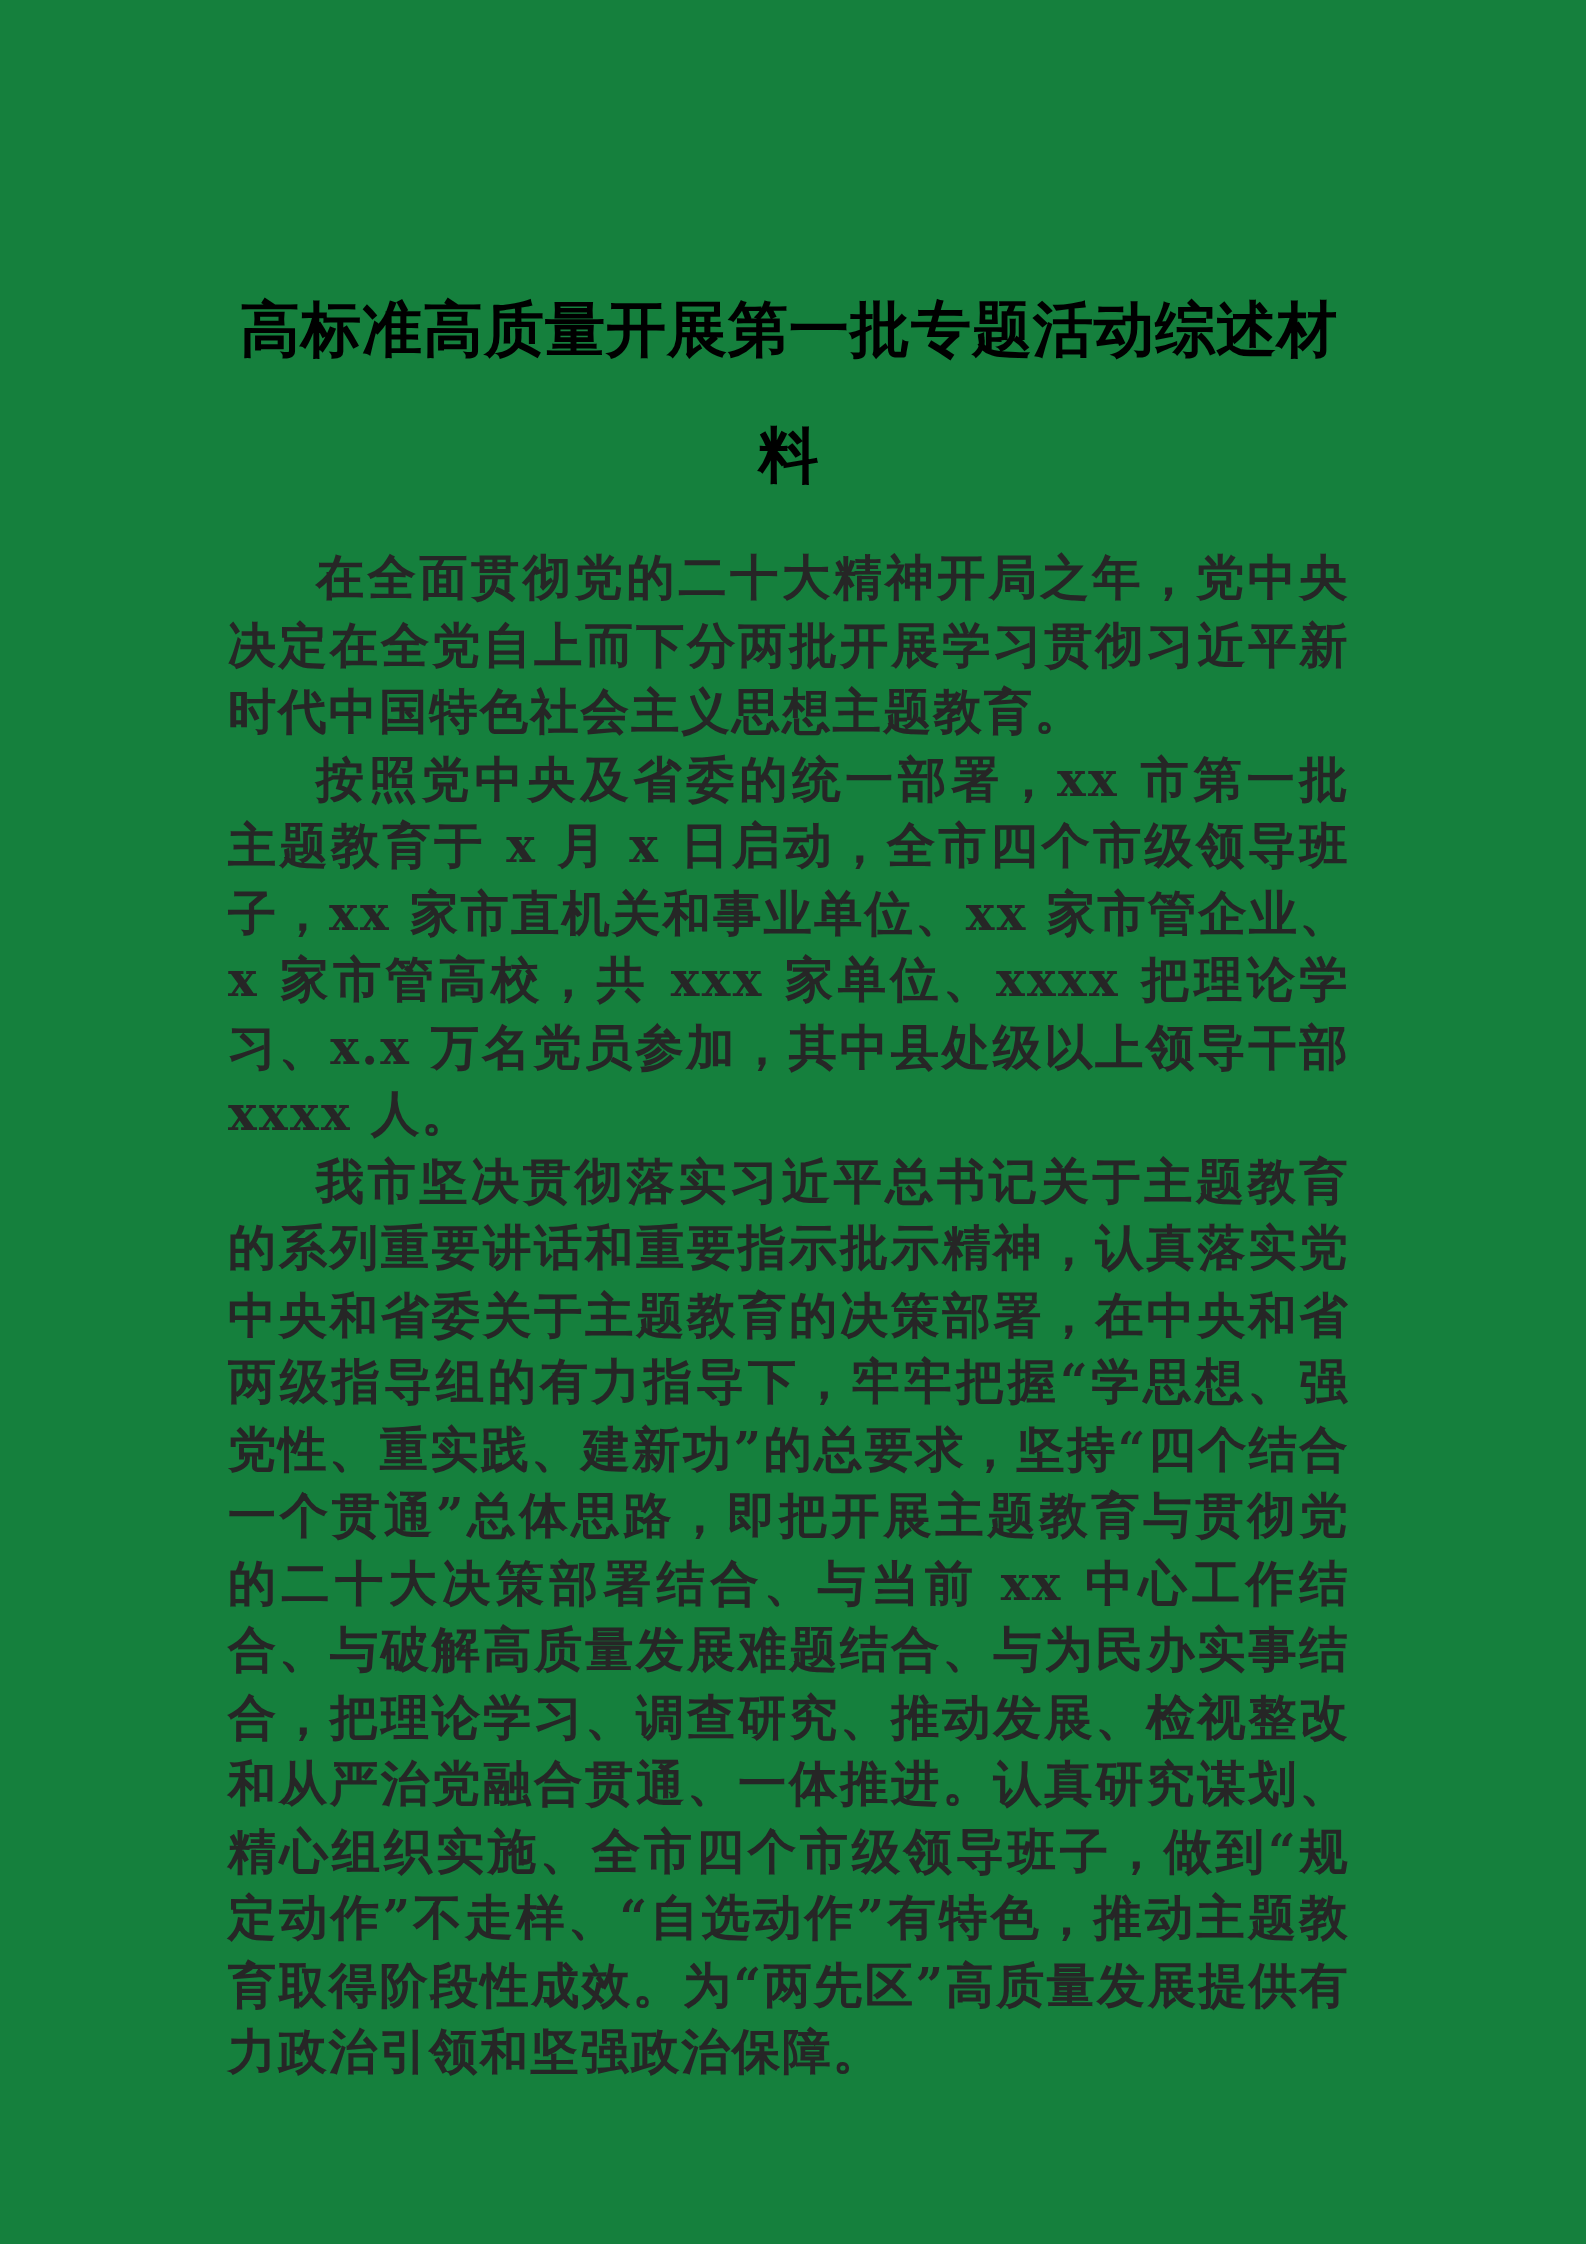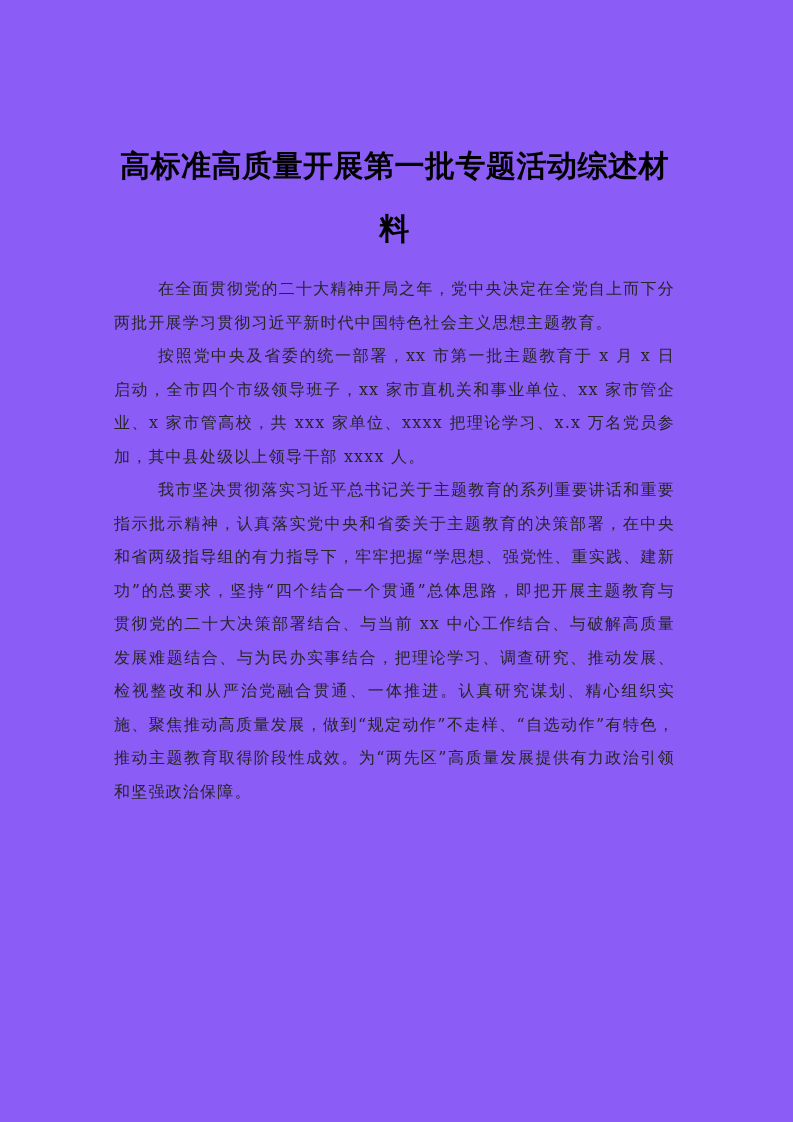--- a/index.html
+++ b/index.html
@@ -5,52 +5,53 @@
   html, body {
     margin: 0;
     padding: 0;
     background: #ffffff;
   }
   .page {
     position: relative;
     width: 793px;
     height: 1122px;
     margin: 0 auto;
-    background: #8b5cf6;
+    background: #15803d;
     box-sizing: border-box;
     padding: 134px 118px 0 114px;
     overflow: hidden;
   }
   .doc-title {
     font-family: "DejaVu Sans", "Liberation Sans", sans-serif;
     font-weight: 700;
     font-size: 30px;
     line-height: 63px;
     letter-spacing: 0.5px;
     color: #000000;
     text-align: center;
     margin: 0 0 12px 0;
   }
   .doc-body {
     font-family: "DejaVu Serif", "Liberation Serif", serif;
-    font-size: 16px;
+    font-size: 24px;
     line-height: 33.5px;
     letter-spacing: 1.2px;
     color: #262626;
     text-align: justify;
     text-justify: inter-character;
+    font-weight: bold;
   }
   .doc-body p {
     margin: 0;
     text-indent: 44px;
   }
 </style>
 </head>
 <body>
 
 <div class="page">
   <h1 class="doc-title">高标准高质量开展第一批专题活动综述材料</h1>
   <div class="doc-body">
     <p>在全面贯彻党的二十大精神开局之年，党中央决定在全党自上而下分两批开展学习贯彻习近平新时代中国特色社会主义思想主题教育。</p>
     <p>按照党中央及省委的统一部署，xx 市第一批主题教育于 x 月 x 日启动，全市四个市级领导班子，xx 家市直机关和事业单位、xx 家市管企业、x 家市管高校，共 xxx 家单位、xxxx 把理论学习、x.x 万名党员参加，其中县处级以上领导干部 xxxx 人。</p>
-    <p>我市坚决贯彻落实习近平总书记关于主题教育的系列重要讲话和重要指示批示精神，认真落实党中央和省委关于主题教育的决策部署，在中央和省两级指导组的有力指导下，牢牢把握“学思想、强党性、重实践、建新功”的总要求，坚持“四个结合一个贯通”总体思路，即把开展主题教育与贯彻党的二十大决策部署结合、与当前 xx 中心工作结合、与破解高质量发展难题结合、与为民办实事结合，把理论学习、调查研究、推动发展、检视整改和从严治党融合贯通、一体推进。认真研究谋划、精心组织实施、聚焦推动高质量发展，做到“规定动作”不走样、“自选动作”有特色，推动主题教育取得阶段性成效。为“两先区”高质量发展提供有力政治引领和坚强政治保障。</p>
+    <p>我市坚决贯彻落实习近平总书记关于主题教育的系列重要讲话和重要指示批示精神，认真落实党中央和省委关于主题教育的决策部署，在中央和省两级指导组的有力指导下，牢牢把握“学思想、强党性、重实践、建新功”的总要求，坚持“四个结合一个贯通”总体思路，即把开展主题教育与贯彻党的二十大决策部署结合、与当前 xx 中心工作结合、与破解高质量发展难题结合、与为民办实事结合，把理论学习、调查研究、推动发展、检视整改和从严治党融合贯通、一体推进。认真研究谋划、精心组织实施、全市四个市级领导班子，做到“规定动作”不走样、“自选动作”有特色，推动主题教育取得阶段性成效。为“两先区”高质量发展提供有力政治引领和坚强政治保障。</p>
   </div>
 </div>
 
 </body></html>

